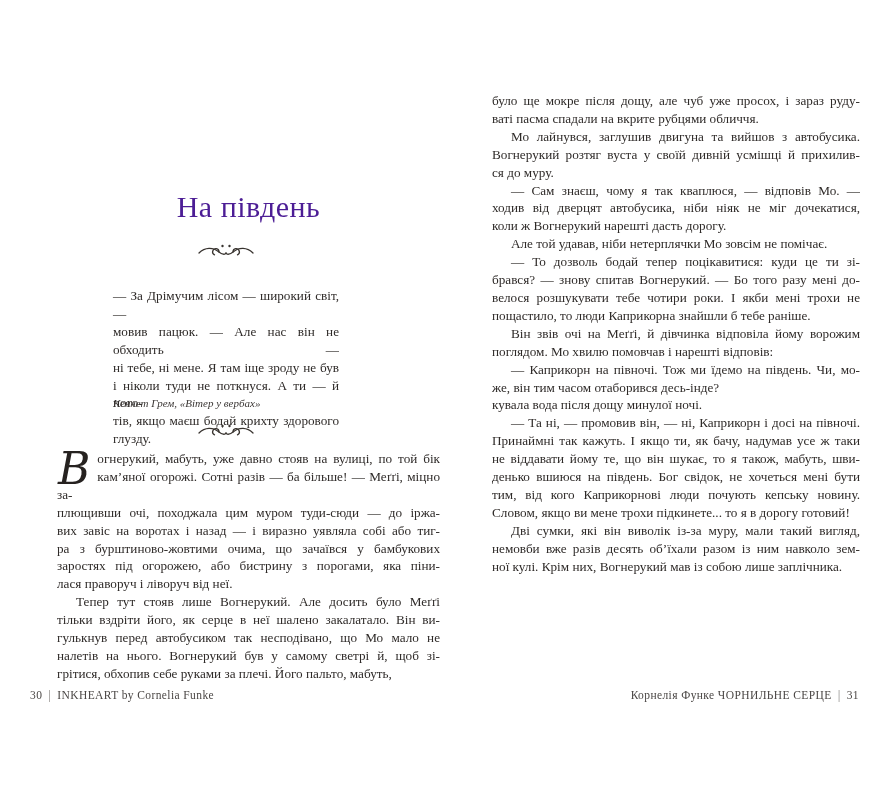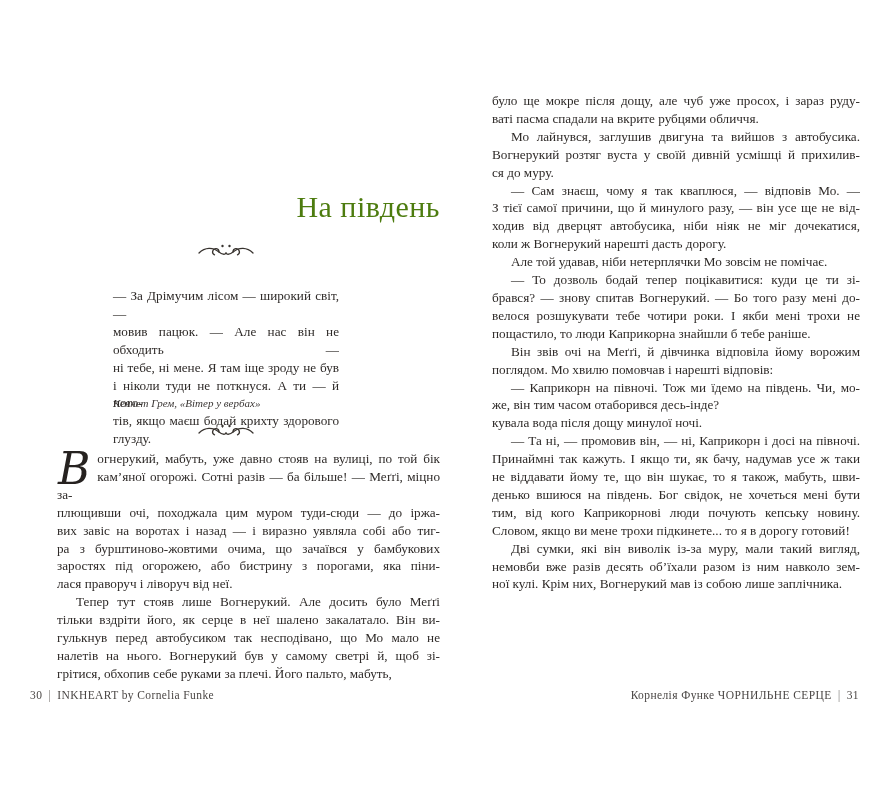--- a/index.html
+++ b/index.html
@@ -10,24 +10,24 @@
     background: #ffffff;
     font-family: "Liberation Serif", serif;
     color: #2e2a28;
     overflow: hidden;
   }
   .abs { position: absolute; }
 
   
   .chapter-title {
     left: 57px; top: 189px; width: 383px;
-    text-align: right;
+    text-align: center;
     font-size: 30px; line-height: 36px;
     letter-spacing: 0.5px;
-    color: #4d7c0f;
+    color: #4c1d95;
   }
 
   
   .ornament-wrap { left: 113px; width: 226px; text-align: center; }
   .orn1 { top: 243px; }
   .orn2 { top: 423px; }
 
   
   .epigraph {
     left: 113px; top: 287px; width: 226px;
@@ -144,21 +144,20 @@
         <div class="tline tfirst">було ще мокре після дощу, але чуб уже просох, і зараз руду-</div>
         <div class="tline tlast">ваті пасма спадали на вкрите рубцями обличчя.</div>
       </div>
       <div class="para indent">
         <div class="tline tfirst">Мо лайнувся, заглушив двигуна та вийшов з автобусика.</div>
         <div class="tline">Вогнерукий розтяг вуста у своїй дивній усмішці й прихилив-</div>
         <div class="tline tlast">ся до муру.</div>
       </div>
       <div class="para indent">
         <div class="tline tfirst">— Сам знаєш, чому я так кваплюся, — відповів Мо. —</div>
-        <div class="tline">З тієї самої причини, що й минулого разу, — він усе ще не від-</div>
         <div class="tline">ходив від дверцят автобусика, ніби ніяк не міг дочекатися,</div>
         <div class="tline tlast">коли ж Вогнерукий нарешті дасть дорогу.</div>
       </div>
       <div class="para indent">
         <div class="tline tfirst tlast">Але той удавав, ніби нетерплячки Мо зовсім не помічає.</div>
       </div>
       <div class="para indent">
         <div class="tline tfirst">— То дозволь бодай тепер поцікавитися: куди це ти зі-</div>
         <div class="tline">брався? — знову спитав Вогнерукий. — Бо того разу мені до-</div>
         <div class="tline">велося розшукувати тебе чотири роки. І якби мені трохи не</div>

